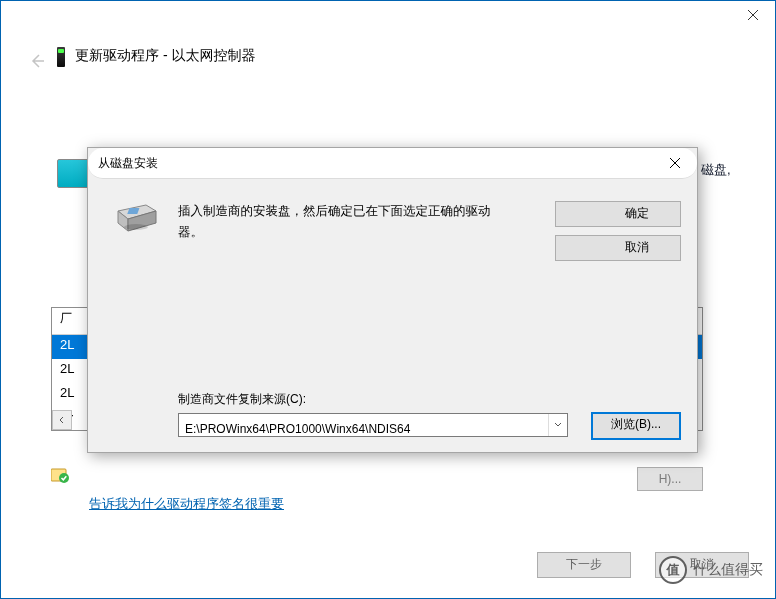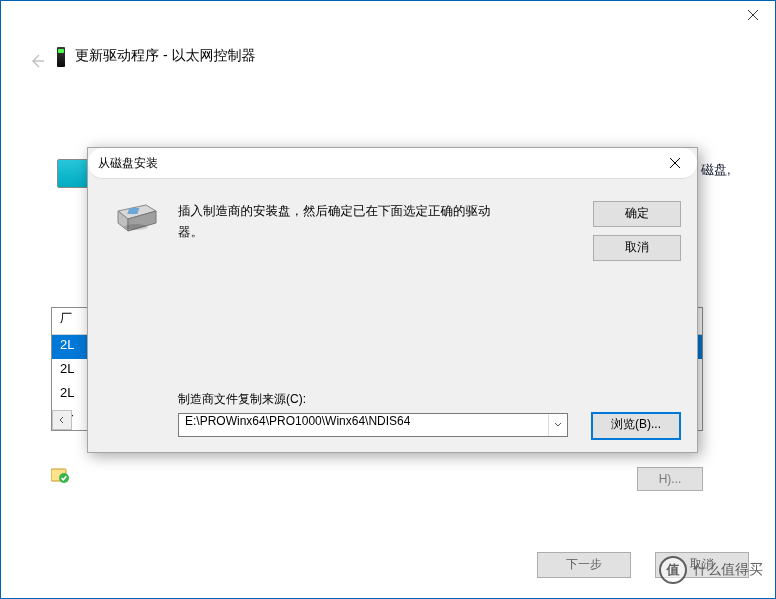--- a/index.html
+++ b/index.html
@@ -129,33 +129,33 @@
     position:absolute; left:28px; top:22px;
     width:42px; height:34px;
   }
   .msg {
     position:absolute; left:90px; top:22px; width:330px;
     font-size:12.5px; line-height:1.7; color:#000;
   }
   .dlg-btn {
     position:absolute; right:16px; width:86px; height:24px;
     background:#e1e1e1; border:1px solid #adadad;
-    text-align:center; line-height:22px; font-size:12px;
+    text-align:center; line-height:22px; font-size:12px;padding-left:38px;
   }
   .dlg-btn.ok { top:22px; }
   .dlg-btn.cancel { top:56px; }
 
   .copy-label {
     position:absolute; left:90px; top:212px; font-size:12px;
   }
   .path-combo {
     position:absolute; left:90px; top:234px;
     width:388px; height:22px;
     border:1px solid #7a7a7a; background:#fff;
-    display:flex; align-items:flex-start;
+    display:flex; align-items:flex-end;
   }
   .path-combo input {
     flex:1; border:none; outline:none; padding:0 6px; font-size:12px; font-family:inherit;
   }
   .path-combo .dd {
     width:18px; height:100%; display:flex; align-items:center; justify-content:center;
     border-left:1px solid #ddd; font-size:9px; color:#555;
   }
   .browse-btn {
     position:absolute; right:16px; top:233px; width:86px; height:24px;
@@ -218,20 +218,21 @@
     </div>
   </div>
 
   <div class="disk-chk">
     <svg viewBox="0 0 19 18">
         <rect x="0" y="3" width="15" height="12" rx="1" fill="#ffe28a" stroke="#c79a2a"></rect>
         <circle cx="13" cy="12" r="5" fill="#39b54a"></circle>
         <path d="M10.5 12 l1.8 1.8 l3 -3.6" stroke="#fff" stroke-width="1.5" fill="none"></path>
       </svg>
   </div>
+  <a class="link">告诉我为什么驱动程序签名很重要</a>
 
   <div class="h-right">H)...</div>
 
   <div class="bottom-btns">
     <div class="win-btn">下一步</div>
     <div class="win-btn">取消</div>
   </div>
 
   <div class="dlg">
     <div class="dlg-titlebar">

